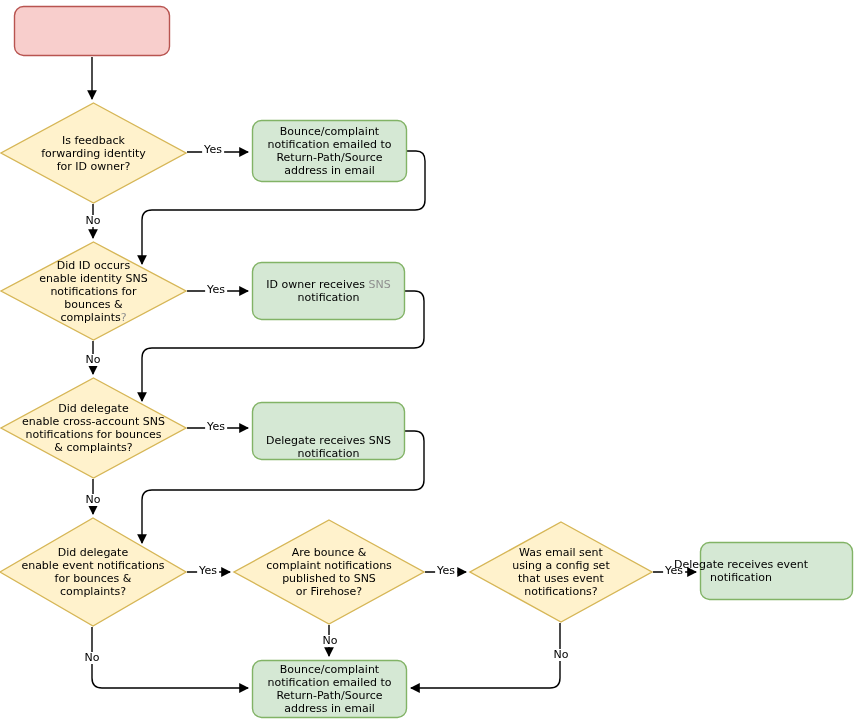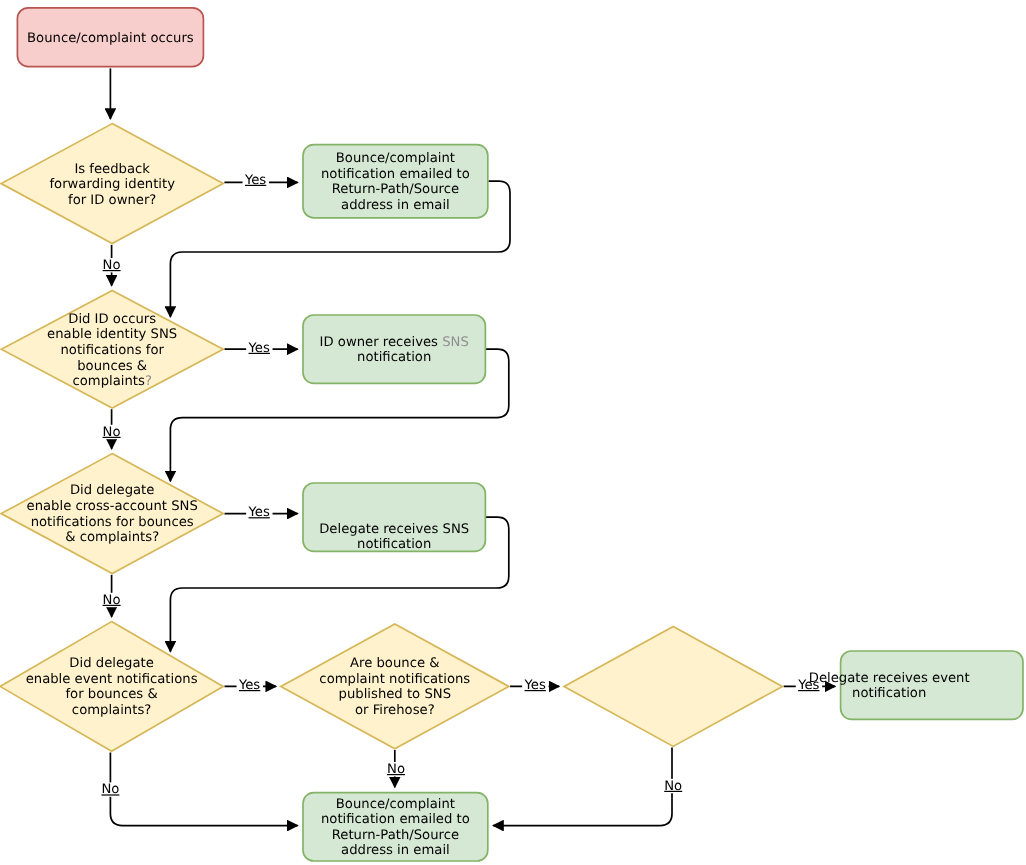--- a/index.html
+++ b/index.html
@@ -28,21 +28,20 @@
     white-space: pre-line;
   }
   .edge-label {
     position: absolute;
     transform: translate(-50%, -50%);
     font-size: 11px;
     line-height: 12px;
     background: #ffffff;
     padding: 0 2px;
     color: #000000;
-    text-decoration: underline;
   }
   .muted { color: #8f8f8f; }
 </style>
 </head>
 <body>
 
 <div id="canvas">
   <svg id="diagram-svg" width="855" height="721" xmlns="http://www.w3.org/2000/svg">
       <defs>
         <marker id="arrow" viewBox="0 0 10 10" refX="9" refY="5" markerWidth="7" markerHeight="7" orient="auto">
@@ -84,23 +83,20 @@
       <div class="edge-label" style="left: 216px; top: 290px;">Yes</div>
       <div class="edge-label" style="left: 93px; top: 360px;">No</div>
       <div class="edge-label" style="left: 216px; top: 427px;">Yes</div>
       <div class="edge-label" style="left: 93px; top: 500px;">No</div>
       <div class="edge-label" style="left: 208px; top: 571px;">Yes</div>
       <div class="edge-label" style="left: 446px; top: 571px;">Yes</div>
       <div class="edge-label" style="left: 674px; top: 571px;">Yes</div>
       <div class="edge-label" style="left: 92px; top: 658px;">No</div>
       <div class="edge-label" style="left: 330px; top: 641px;">No</div>
       <div class="edge-label" style="left: 561px; top: 655px;">No</div>
-      <div class="node-label" style="left: 92px; top: 31px; width: 156px; height: 50px;">
-        <div class="inner">Bounce/complaint occurs</div>
-      </div>
       <div class="node-label" style="left: 93.5px; top: 153px; width: 185px; height: 100px;">
         <div class="inner">Is feedback
 forwarding identity
 for ID owner?</div>
       </div>
       <div class="node-label" style="left: 329.5px; top: 151px; width: 155px; height: 62px;">
         <div class="inner">Bounce/complaint
 notification emailed to
 Return-Path/Source
 address in email</div>
@@ -126,20 +122,26 @@
 enable event notifications
 for bounces &amp;
 complaints?</div>
       </div>
       <div class="node-label" style="left: 329px; top: 572px; width: 190px; height: 104px;">
         <div class="inner">Are bounce &amp;
 complaint notifications
 published to SNS
 or Firehose?</div>
       </div>
+      <div class="node-label" style="left: 561px; top: 572px; width: 182px; height: 100px;">
+        <div class="inner">Was email sent
+using a config set
+that uses event
+notifications?</div>
+      </div>
       <div class="node-label" style="left: 741px; top: 571px; width: 153px; height: 58px;">
         <div class="inner">Delegate receives event
 notification</div>
       </div>
       <div class="node-label" style="left: 329.5px; top: 689px; width: 155px; height: 58px;">
         <div class="inner">Bounce/complaint
 notification emailed to
 Return-Path/Source
 address in email</div>
       </div>

